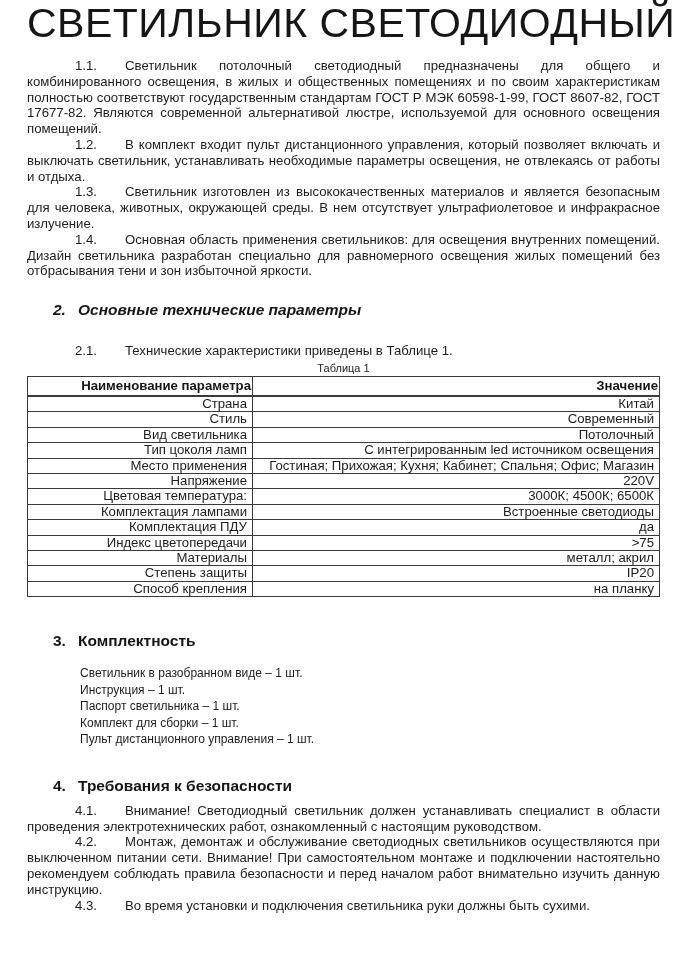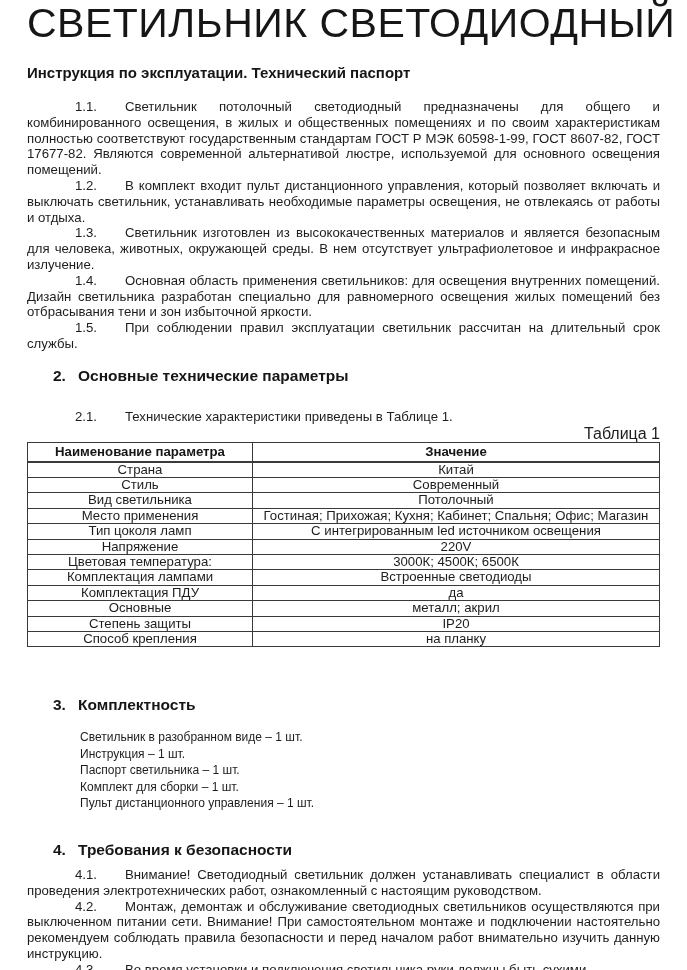--- a/index.html
+++ b/index.html
@@ -37,92 +37,90 @@
     font-weight: 700;
     line-height: 19px;
     padding-left: 26px;
     color: #161616;
   }
   .sec-heading .sec-num {
     display: inline-block;
     width: 25px;
   }
   .sh1 { margin-top: 15px; }
-  .sh2 { margin-top: 14px; }
-  .sh3 { margin-top: 48px; }
+  .sh2 { margin-top: 21px; font-style: italic; }
+  .sh3 { margin-top: 34px; }
   .sh4 { margin-top: 28px; }
   .paras p {
     margin: 0;
     font-size: 13.2px;
     line-height: 15.8px;
     text-align: justify;
   }
   .paras .pnum {
     display: inline-block;
     margin-left: 48px;
     width: 50px;
   }
   .s1-body { margin-top: 17px; }
   .s2-body { margin-top: 24px; }
   .s4-body { margin-top: 8px; }
   .table-caption {
-    text-align: right;
-    font-size: 16px;
+    text-align: center;
+    font-size: 11px;
     line-height: 14px;
     margin-top: 2px;
   }
   table.spec-table {
     width: 100%;
     border-collapse: collapse;
     margin-top: 1px;
     table-layout: fixed;
   }
   table.spec-table th,
   table.spec-table td {
     border: 1px solid #3a3a3a;
     font-size: 13.2px;
     overflow: hidden;
     white-space: nowrap;
   }
   table.spec-table th {
     font-weight: 700;
-    text-align: center;
+    text-align: right;
     line-height: 16px;
     border-bottom-width: 2px;
     color: #161616;
   }
   table.spec-table td {
     line-height: 14.4px;
     padding: 0 5px;
-    text-align: center;
+    text-align: right;
   }
   table.spec-table col.c1 { width: 225px; }
   .kit-list { margin-top: 15px; }
   .kit-item {
     margin-left: 53px;
     font-size: 12px;
     line-height: 16.5px;
   }
 </style>
 </head>
 <body>
 
 <div>
 
   <h1 class="doc-title">СВЕТИЛЬНИК СВЕТОДИОДНЫЙ</h1>
 
-  <div class="subtitle">Инструкция по эксплуатации. Технический паспорт</div>
 
 
   <div class="paras s1-body">
     <p><span class="pnum">1.1.</span><span>Светильник потолочный светодиодный предназначены для общего и комбинированного освещения, в жилых и общественных помещениях и по своим характеристикам полностью соответствуют государственным стандартам ГОСТ Р МЭК 60598-1-99, ГОСТ 8607-82, ГОСТ 17677-82. Являются современной альтернативой люстре, используемой для основного освещения помещений.</span></p>
     <p><span class="pnum">1.2.</span><span>В комплект входит пульт дистанционного управления, который позволяет включать и выключать светильник, устанавливать необходимые параметры освещения, не отвлекаясь от работы и отдыха.</span></p>
     <p><span class="pnum">1.3.</span><span>Светильник изготовлен из высококачественных материалов и является безопасным для человека, животных, окружающей среды. В нем отсутствует ультрафиолетовое и инфракрасное излучение.</span></p>
     <p><span class="pnum">1.4.</span><span>Основная область применения светильников: для освещения внутренних помещений. Дизайн светильника разработан специально для равномерного освещения жилых помещений без отбрасывания тени и зон избыточной яркости.</span></p>
-    <p><span class="pnum">1.5.</span><span>При соблюдении правил эксплуатации светильник рассчитан на длительный срок службы.</span></p>
   </div>
 
   <div class="sec-heading sh2">
     <span class="sec-num">2.</span><span>Основные технические параметры</span>
   </div>
 
   <div class="paras s2-body">
     <p><span class="pnum">2.1.</span><span>Технические характеристики приведены в Таблице 1.</span></p>
   </div>
 
@@ -146,45 +144,49 @@
         </tr>
       <tr>
           <td>Стиль</td>
           <td>Современный</td>
         </tr>
       <tr>
           <td>Вид светильника</td>
           <td>Потолочный</td>
         </tr>
       <tr>
+          <td>Тип цоколя ламп</td>
+          <td>С интегрированным led источником освещения</td>
+        </tr>
+      <tr>
           <td>Место применения</td>
           <td>Гостиная; Прихожая; Кухня; Кабинет; Спальня; Офис; Магазин</td>
         </tr>
       <tr>
-          <td>Тип цоколя ламп</td>
-          <td>С интегрированным led источником освещения</td>
-        </tr>
-      <tr>
           <td>Напряжение</td>
           <td>220V</td>
         </tr>
       <tr>
           <td>Цветовая температура:</td>
           <td>3000К; 4500К; 6500К</td>
         </tr>
       <tr>
           <td>Комплектация лампами</td>
           <td>Встроенные светодиоды</td>
         </tr>
       <tr>
           <td>Комплектация ПДУ</td>
           <td>да</td>
         </tr>
       <tr>
-          <td>Основные</td>
+          <td>Индекс цветопередачи</td>
+          <td>&gt;75</td>
+        </tr>
+      <tr>
+          <td>Материалы</td>
           <td>металл; акрил</td>
         </tr>
       <tr>
           <td>Степень защиты</td>
           <td>IP20</td>
         </tr>
       <tr>
           <td>Способ крепления</td>
           <td>на планку</td>
         </tr>

